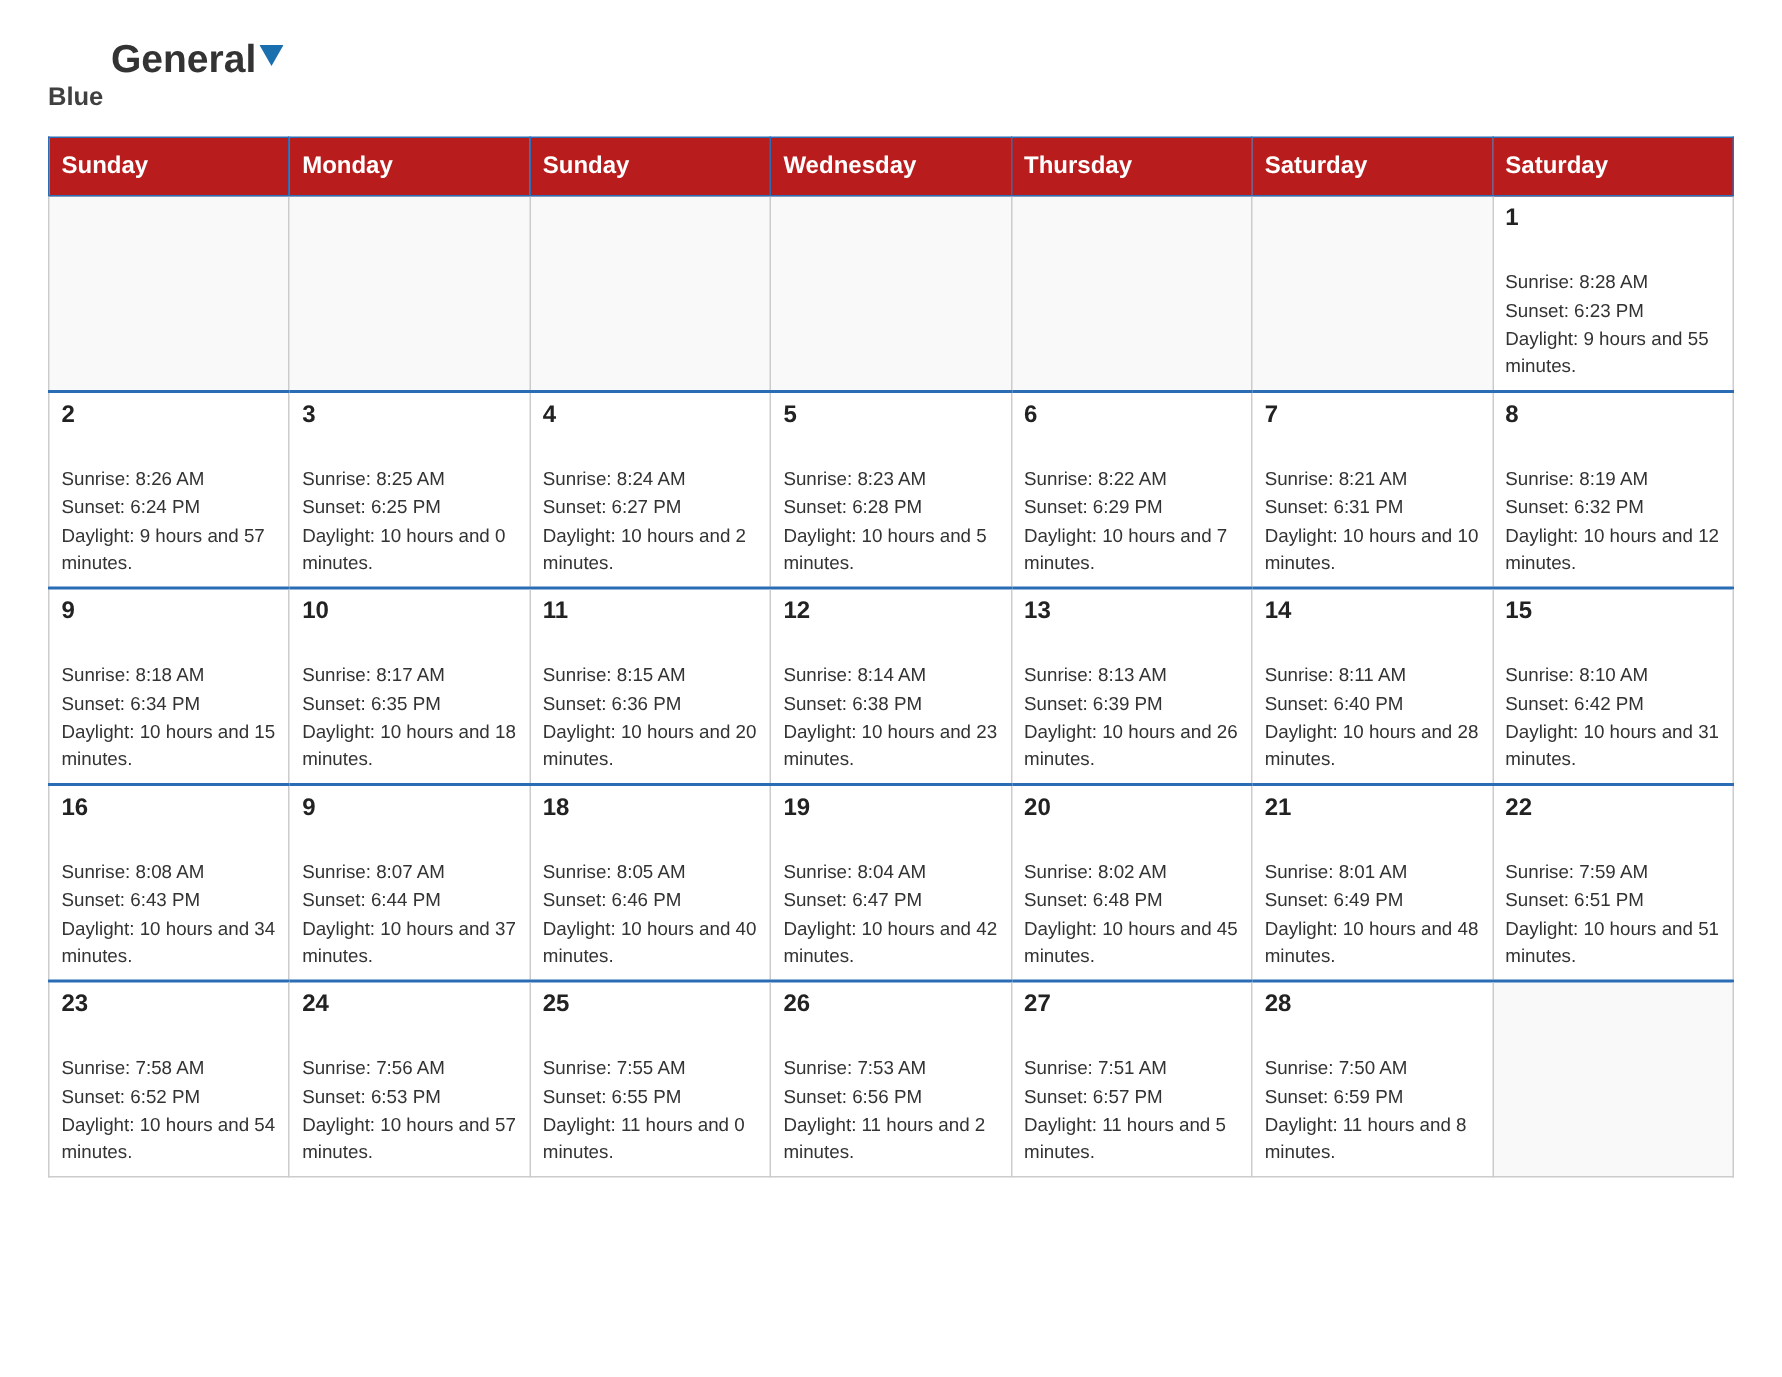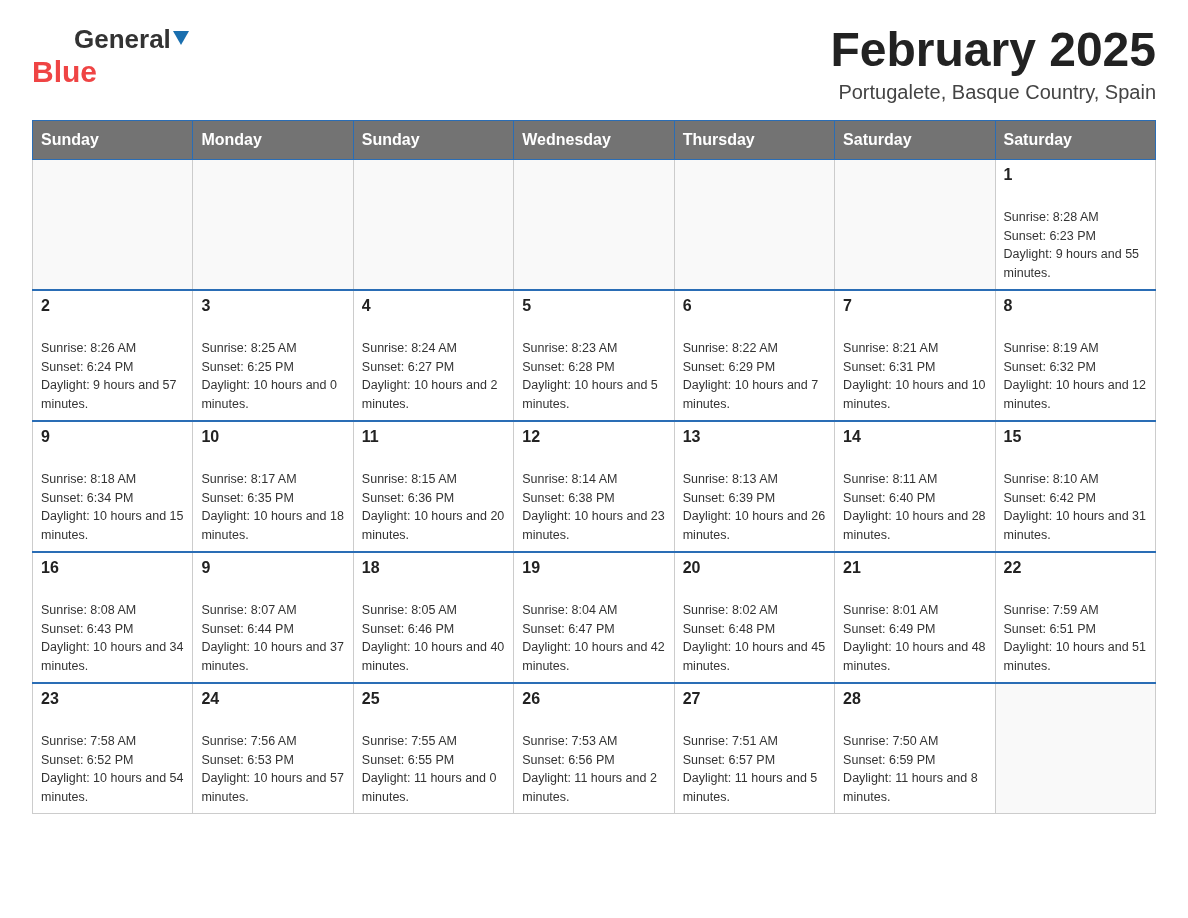--- a/index.html
+++ b/index.html
@@ -33,21 +33,21 @@
     .location {
       font-size: 20px;
       color: #444;
       margin-top: 4px;
     }
     .calendar {
       width: 100%;
       border-collapse: collapse;
     }
     .calendar th {
-      background-color: #737373;
+      background-color: #b91c1c;
       color: #fff;
       font-size: 16px;
       font-weight: bold;
       padding: 10px 8px;
       text-align: left;
       border: 1px solid #2a6db5;
     }
     .calendar td {
       vertical-align: top;
       padding: 6px 8px;
@@ -85,26 +85,22 @@
   <div class="logo">
     <div style="display:flex; align-items:center;margin-left:42px;">
       <span style="font-size:26px; font-weight:bold; color:#333;">General</span>
       <span style="display:inline-block; margin-left:2px; margin-top:2px;">
         <svg width="16" height="16" viewBox="0 0 16 16">
           <polygon points="0,0 16,0 8,14" fill="#1a6faf"></polygon>
         </svg>
       </span>
     </div>
     <div>
-      <span style="font-size:30px; font-weight:bold; color:#ef4444;">Blue</span>
+      <span style="font-size:17px; font-weight:bold; color:#404040;">Blue</span>
     </div>
-  </div>
-  <div class="title-section">
-    <div class="month-title">February 2025</div>
-    <div class="location">Portugalete, Basque Country, Spain</div>
   </div>
 </div>
 
 <table class="calendar">
   <thead>
     <tr>
     <th>Sunday</th>
         <th>Monday</th>
         <th>Sunday</th>
         <th>Wednesday</th>

